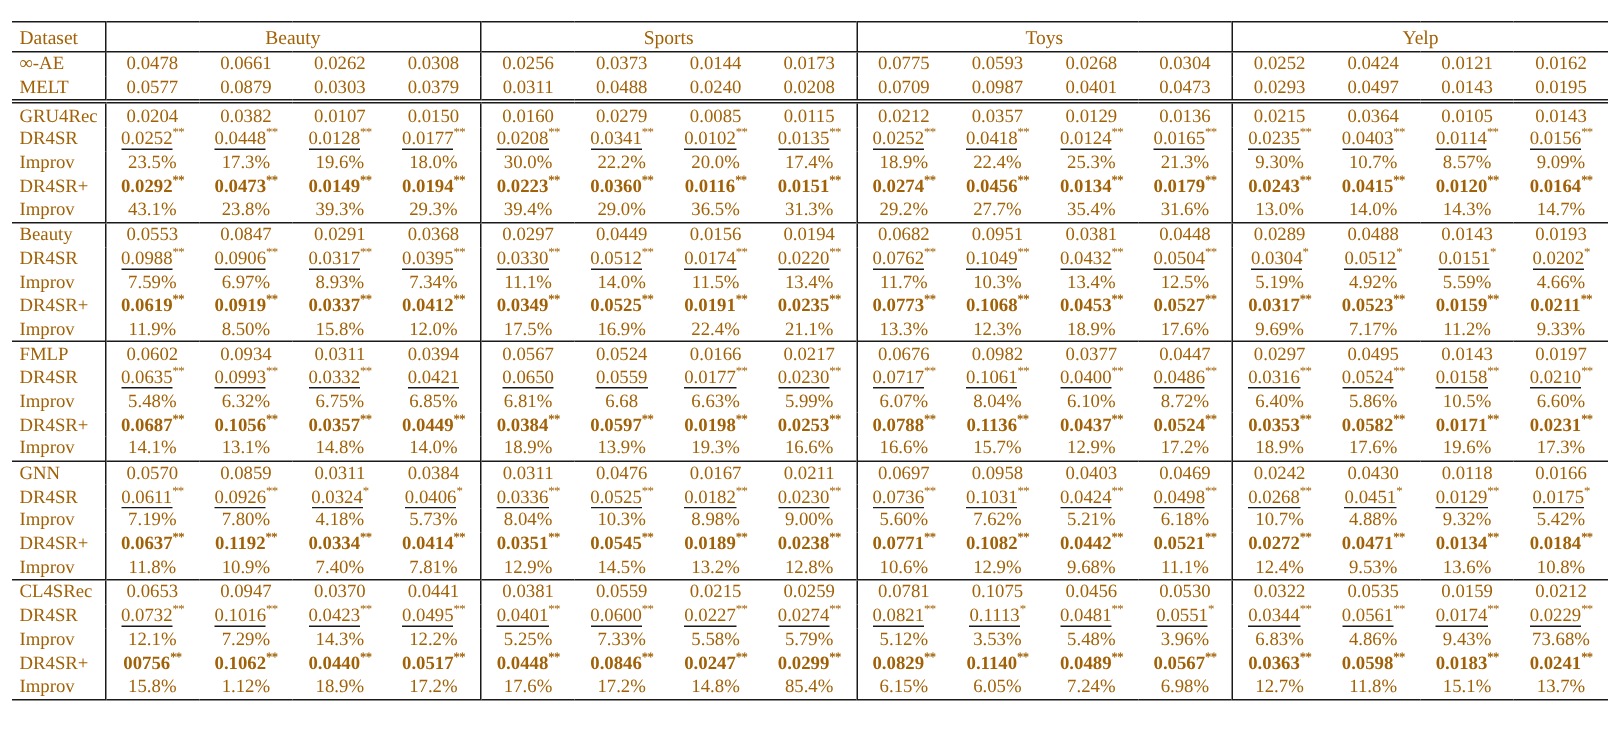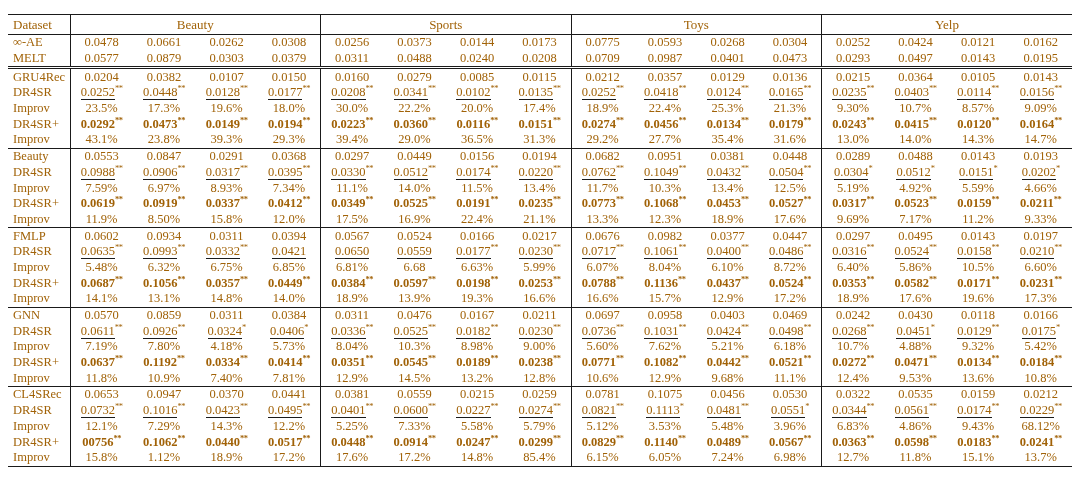--- a/index.html
+++ b/index.html
@@ -524,30 +524,30 @@
           <td><span class="val">7.33%</span></td>
           <td><span class="val">5.58%</span></td>
           <td><span class="val">5.79%</span></td>
           <td class="gs"><span class="val">5.12%</span></td>
           <td><span class="val">3.53%</span></td>
           <td><span class="val">5.48%</span></td>
           <td><span class="val">3.96%</span></td>
           <td class="gs"><span class="val">6.83%</span></td>
           <td><span class="val">4.86%</span></td>
           <td><span class="val">9.43%</span></td>
-          <td><span class="val">68.12%</span></td>
+          <td><span class="val">73.68%</span></td>
         </tr>
         <tr class="rule-none style-bold">
           <td class="lab">DR4SR+</td>
           <td class="gs"><span class="val">00756</span><sup>**</sup></td>
           <td><span class="val">0.1062</span><sup>**</sup></td>
           <td><span class="val">0.0440</span><sup>**</sup></td>
           <td><span class="val">0.0517</span><sup>**</sup></td>
           <td class="gs"><span class="val">0.0448</span><sup>**</sup></td>
-          <td><span class="val">0.0914</span><sup>**</sup></td>
+          <td><span class="val">0.0846</span><sup>**</sup></td>
           <td><span class="val">0.0247</span><sup>**</sup></td>
           <td><span class="val">0.0299</span><sup>**</sup></td>
           <td class="gs"><span class="val">0.0829</span><sup>**</sup></td>
           <td><span class="val">0.1140</span><sup>**</sup></td>
           <td><span class="val">0.0489</span><sup>**</sup></td>
           <td><span class="val">0.0567</span><sup>**</sup></td>
           <td class="gs"><span class="val">0.0363</span><sup>**</sup></td>
           <td><span class="val">0.0598</span><sup>**</sup></td>
           <td><span class="val">0.0183</span><sup>**</sup></td>
           <td><span class="val">0.0241</span><sup>**</sup></td>

